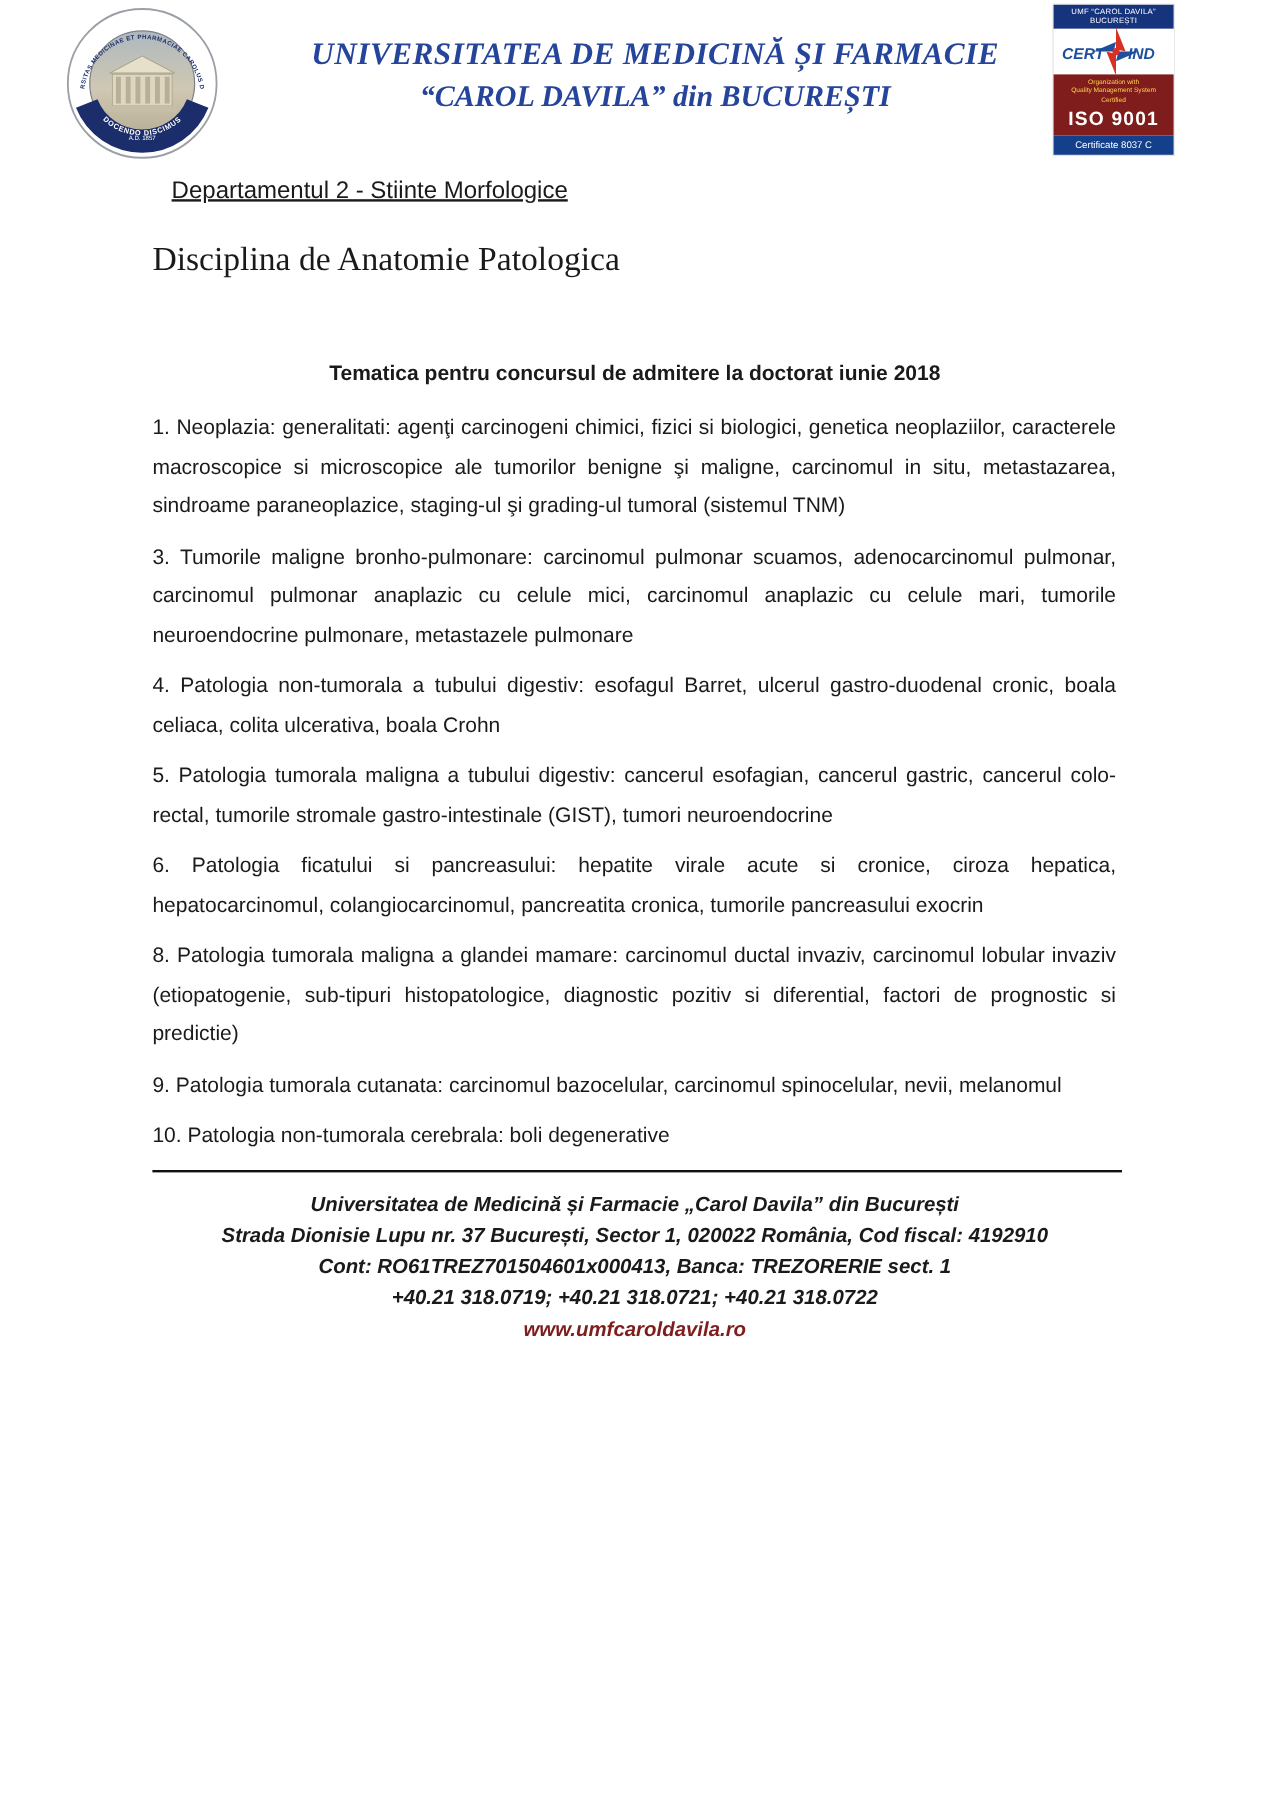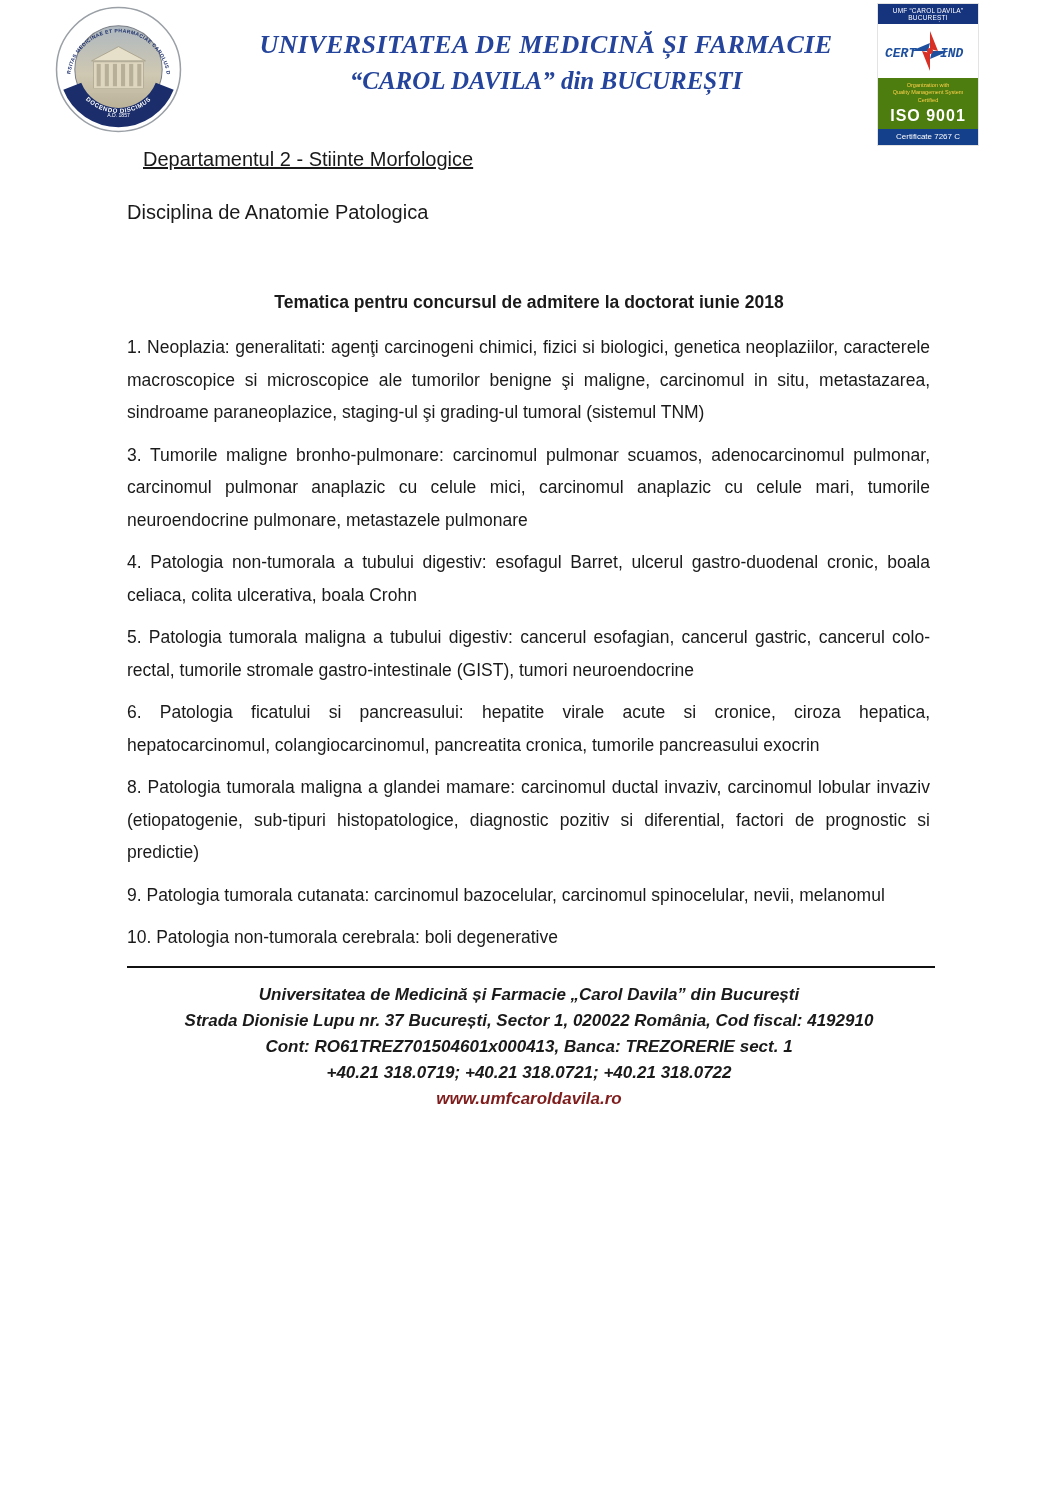--- a/index.html
+++ b/index.html
@@ -9,29 +9,29 @@
   
   .header{position:relative;height:140px;}
   .seal{position:absolute;left:55px;top:6px;width:127px;height:127px;}
   .uni-title{position:absolute;left:0;right:0;top:30px;text-align:center;
              font-family:"Liberation Serif",serif;font-style:italic;font-weight:bold;color:#25449b;margin-left:34px;}
   .uni-title .l1{font-size:26px;letter-spacing:.4px;}
   .uni-title .l2{font-size:25px;margin-top:7px;}
 
   .badge{position:absolute;right:80px;top:4px;width:100px;box-shadow:0 0 0 1px #e3e3e3;}
   .badge-top{background:#16337d;color:#fff;font-size:6.5px;text-align:center;padding:3px 1px;letter-spacing:.2px;}
-  .badge-cert{background:#fff;height:54px;display:flex;align-items:center;justify-content:center;font-family:Liberation Mono, monospace;}
-  .badge-iso{background:#4d7c0f;color:#fff;text-align:center;padding:4px 2px 0 2px;}
+  .badge-cert{background:#fff;height:38px;display:flex;align-items:center;justify-content:center;}
+  .badge-iso{background:#7f1d1d;color:#fff;text-align:center;padding:4px 2px 0 2px;}
   .badge-org{color:#ffd24a;font-size:5.5px;line-height:1.35;white-space:pre-line;}
   .badge-iso-text{font-size:16px;font-weight:bold;letter-spacing:1px;padding:3px 0 4px 0;}
   .badge-certno{background:#143f8a;color:#fff;font-size:8px;padding:3px 0 4px 0;text-align:center;}
 
   
   .dept1{margin:8px 0 0 143px;font-size:20px;text-decoration:underline;}
-  .dept2{margin:30px 0 0 127px;font-size:20px;}
+  .dept2{margin:30px 0 0 127px;font-size:28px;font-family:Liberation Serif, serif;}
 
   
   .doc-title{margin-top:68px;text-align:center;font-weight:bold;font-size:17.5px;}
   .body-list{margin:18px 128px 0 127px;}
   .topic{font-size:17.5px;line-height:32.5px;text-align:justify;margin:0 0 10px 0;}
 
   
   .footer-rule{margin:12px 123px 0 127px;border-top:2px solid #111;height:0;}
   .footer{margin-top:14px;text-align:center;font-style:italic;font-weight:bold;font-size:17px;line-height:26px;}
   .footer .flink{color:#7f1d1d;text-decoration:none;font-style:italic;font-weight:bold;}
@@ -96,21 +96,21 @@
           <text x="5" y="29" font-size="13" font-style="italic" font-weight="bold" fill="#1d4f9e">CERT</text>
           <text x="60" y="29" font-size="13" font-style="italic" font-weight="bold" fill="#1d4f9e">IND</text>
         </svg>
       </div>
       <div class="badge-iso">
         <div class="badge-org">Organization with
 Quality Management System
 Certified</div>
         <div class="badge-iso-text">ISO 9001</div>
       </div>
-      <div class="badge-certno">Certificate  7267 C</div>
+      <div class="badge-certno">Certificate  8037 C</div>
     </div>
   </div>
 
   <div class="dept1">Departamentul 2 - Stiinte Morfologice</div>
   <div class="dept2">Disciplina de Anatomie Patologica</div>
 
   <div class="doc-title">Tematica pentru concursul de admitere la doctorat iunie 2018</div>
 
   <div class="body-list">
     <p class="topic">1. Neoplazia: generalitati: agenţi carcinogeni chimici, fizici si biologici, genetica neoplaziilor, caracterele macroscopice si microscopice ale tumorilor benigne şi maligne, carcinomul in situ, metastazarea, sindroame paraneoplazice, staging-ul şi grading-ul tumoral (sistemul TNM)</p>

